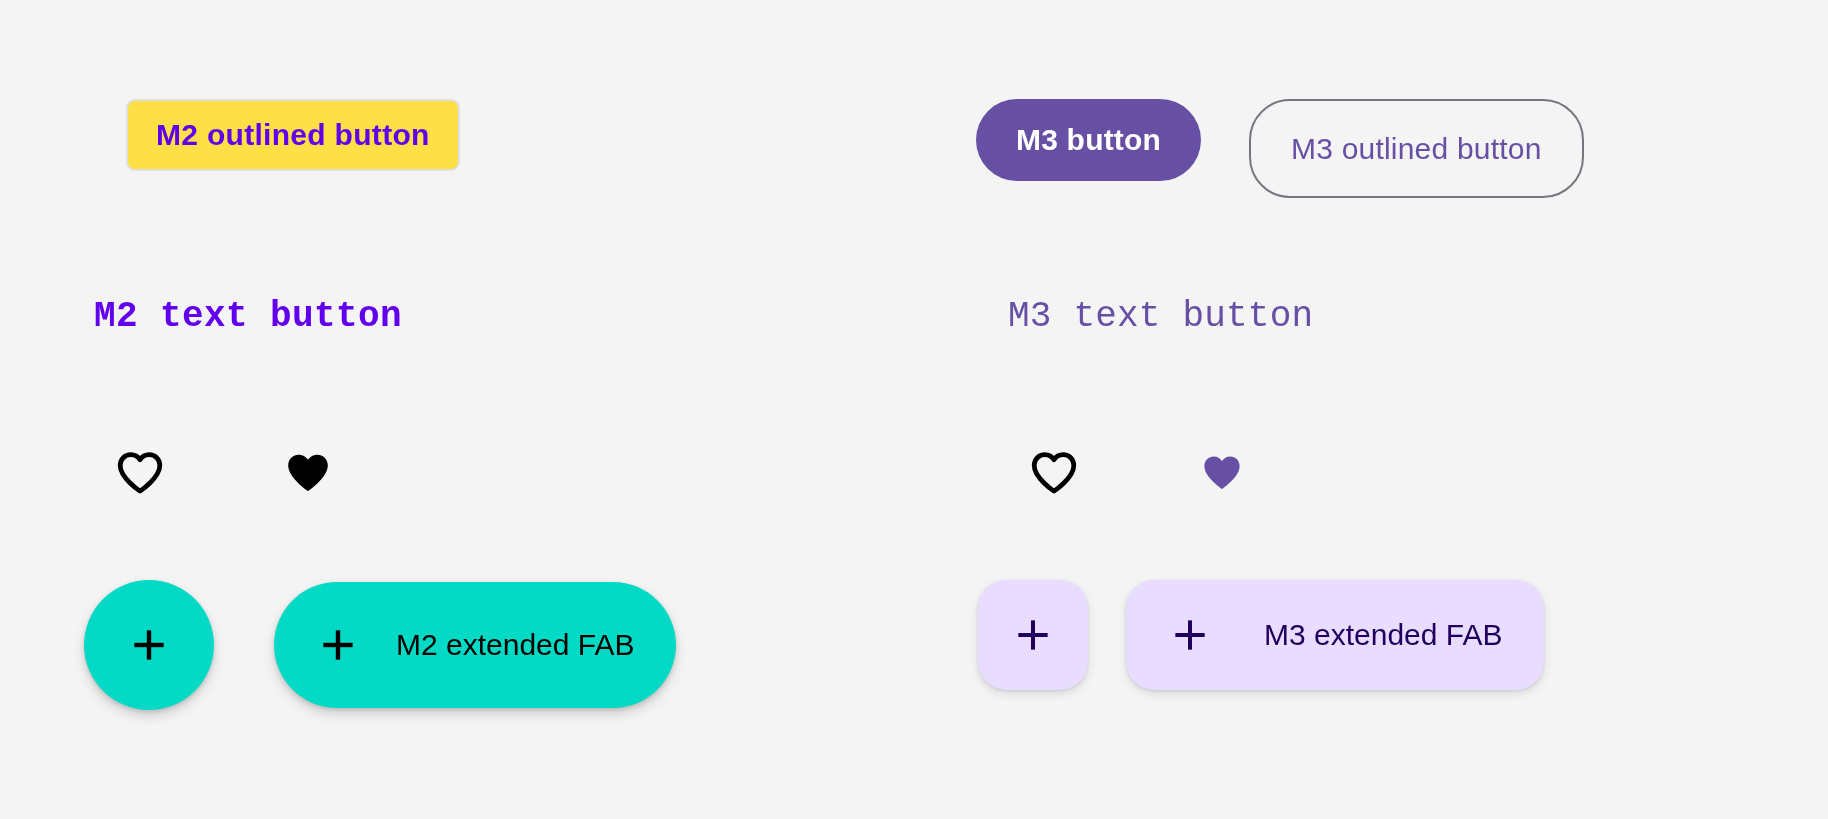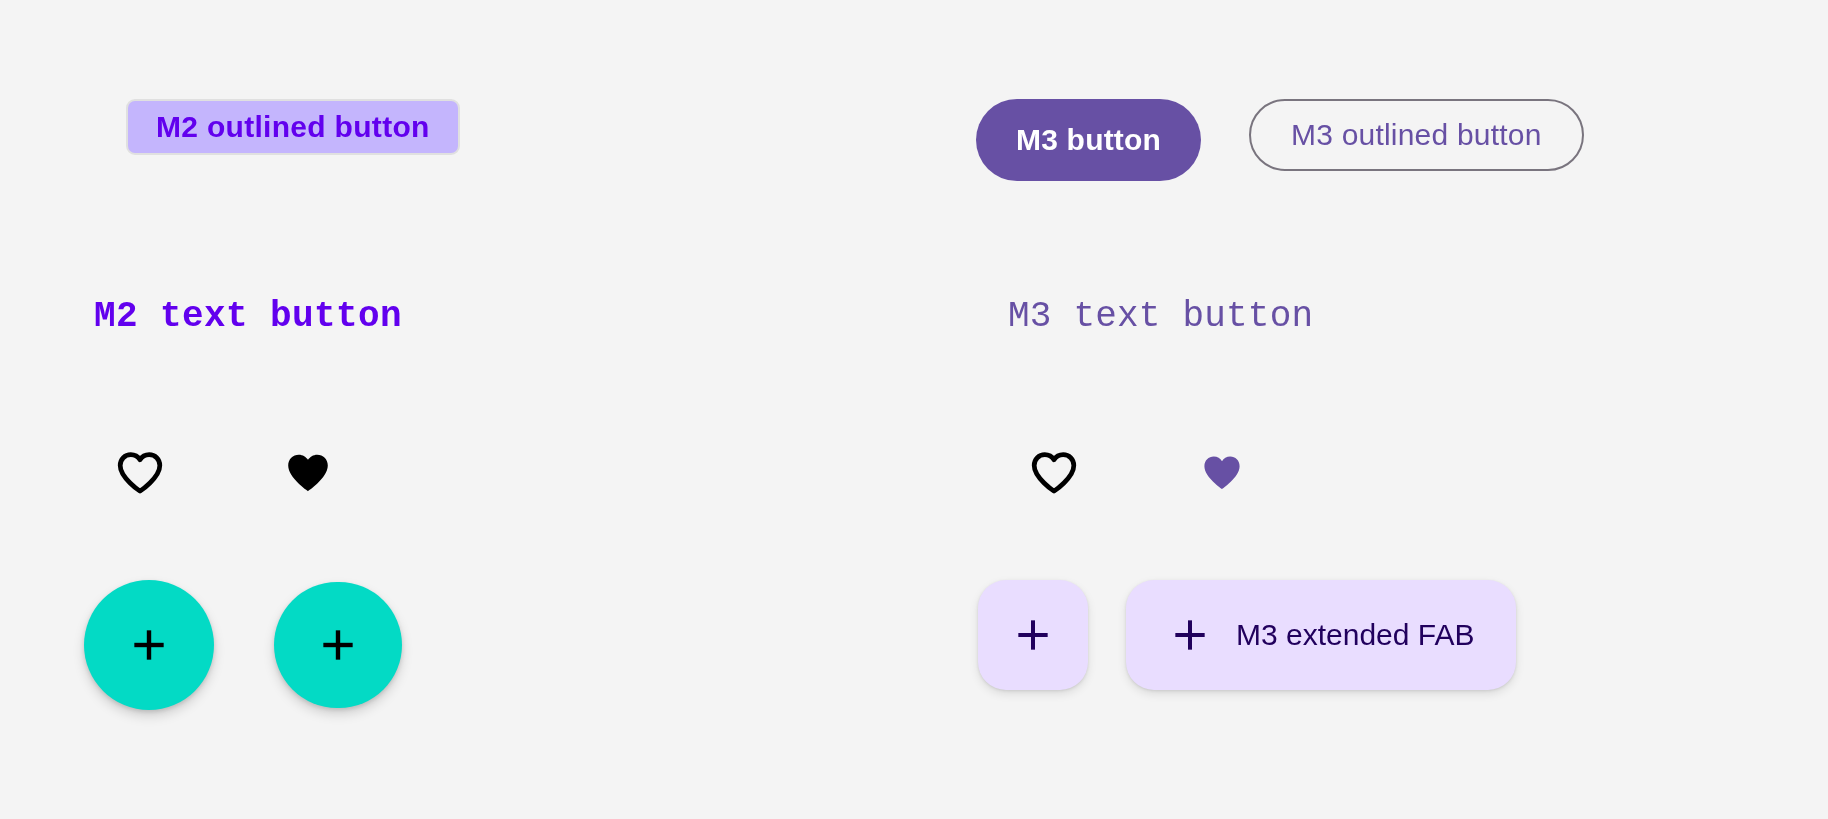--- a/index.html
+++ b/index.html
@@ -62,26 +62,26 @@
     box-shadow: 0 3px 6px rgba(0,0,0,0.17), 0 1px 3px rgba(0,0,0,0.12);
     cursor: pointer;
     font-family: "Liberation Sans", sans-serif;
   }
 
   
   .m2-outlined {
     display: inline-flex;
     align-items: center;
     justify-content: center;
-    height: 56px;
+    height: 72px;
     padding: 12px 28px;
     margin-left: 42px;
     border: 2px solid #e0e0e0;
     border-radius: 9px;
-    background: #c4b5fd;
+    background: #fde047;
     color: #6200ee;
     font-size: 30px;
     font-weight: bold;
     letter-spacing: 0.3px;
     cursor: pointer;
     font-family: "Liberation Sans", sans-serif;
   }
 
   
   .m3-filled {
@@ -99,21 +99,21 @@
     letter-spacing: 0.2px;
     cursor: pointer;
     font-family: "Liberation Sans", sans-serif;
   }
 
   
   .m3-outlined {
     display: inline-flex;
     align-items: center;
     justify-content: center;
-    height: 72px;
+    height: 99px;
     padding: 0 40px;
     margin-left: 48px;
     border: 2px solid #79747e;
     border-radius: 41px;
     background: transparent;
     color: #6750a4;
     font-size: 30px;
     letter-spacing: 0.2px;
     cursor: pointer;
     font-family: "Liberation Sans", sans-serif;
@@ -197,21 +197,21 @@
   }
   .m3-fab-ext {
     height: 110px;
     margin-left: 38px;
     padding: 0 42px;
     border-radius: 28px;
     background: #e9ddff;
     border: none;
     display: inline-flex;
     align-items: center;
-    gap: 24px;
+    gap: 52px;
     box-shadow: 0 4px 10px rgba(0,0,0,0.10), 0 1px 3px rgba(0,0,0,0.10);
     color: #21005d;
     font-size: 30px;
     cursor: pointer;
     font-family: "Liberation Sans", sans-serif;
   }
 
   .plus-svg { display: block; }
   .heart-svg { display: block; }
 </style>
@@ -261,20 +261,21 @@
         </span>
       </button>
 
       <button class="m2-fab-ext">
         <span>
           <svg class="plus-svg" width="44" height="44" viewBox="0 0 24 24" stroke="#000000" stroke-width="2.4" stroke-linecap="butt">
             <line x1="12" y1="4" x2="12" y2="20"></line>
             <line x1="4" y1="12" x2="20" y2="12"></line>
           </svg>
         </span>
+        <span>M2 extended FAB</span>
       </button>
     </div>
   </div>
 
   <div class="col col-m3">
 
     <div class="row-buttons">
       <button class="m3-filled">M3 button</button>
 
       <button class="m3-outlined">M3 outlined button</button>

